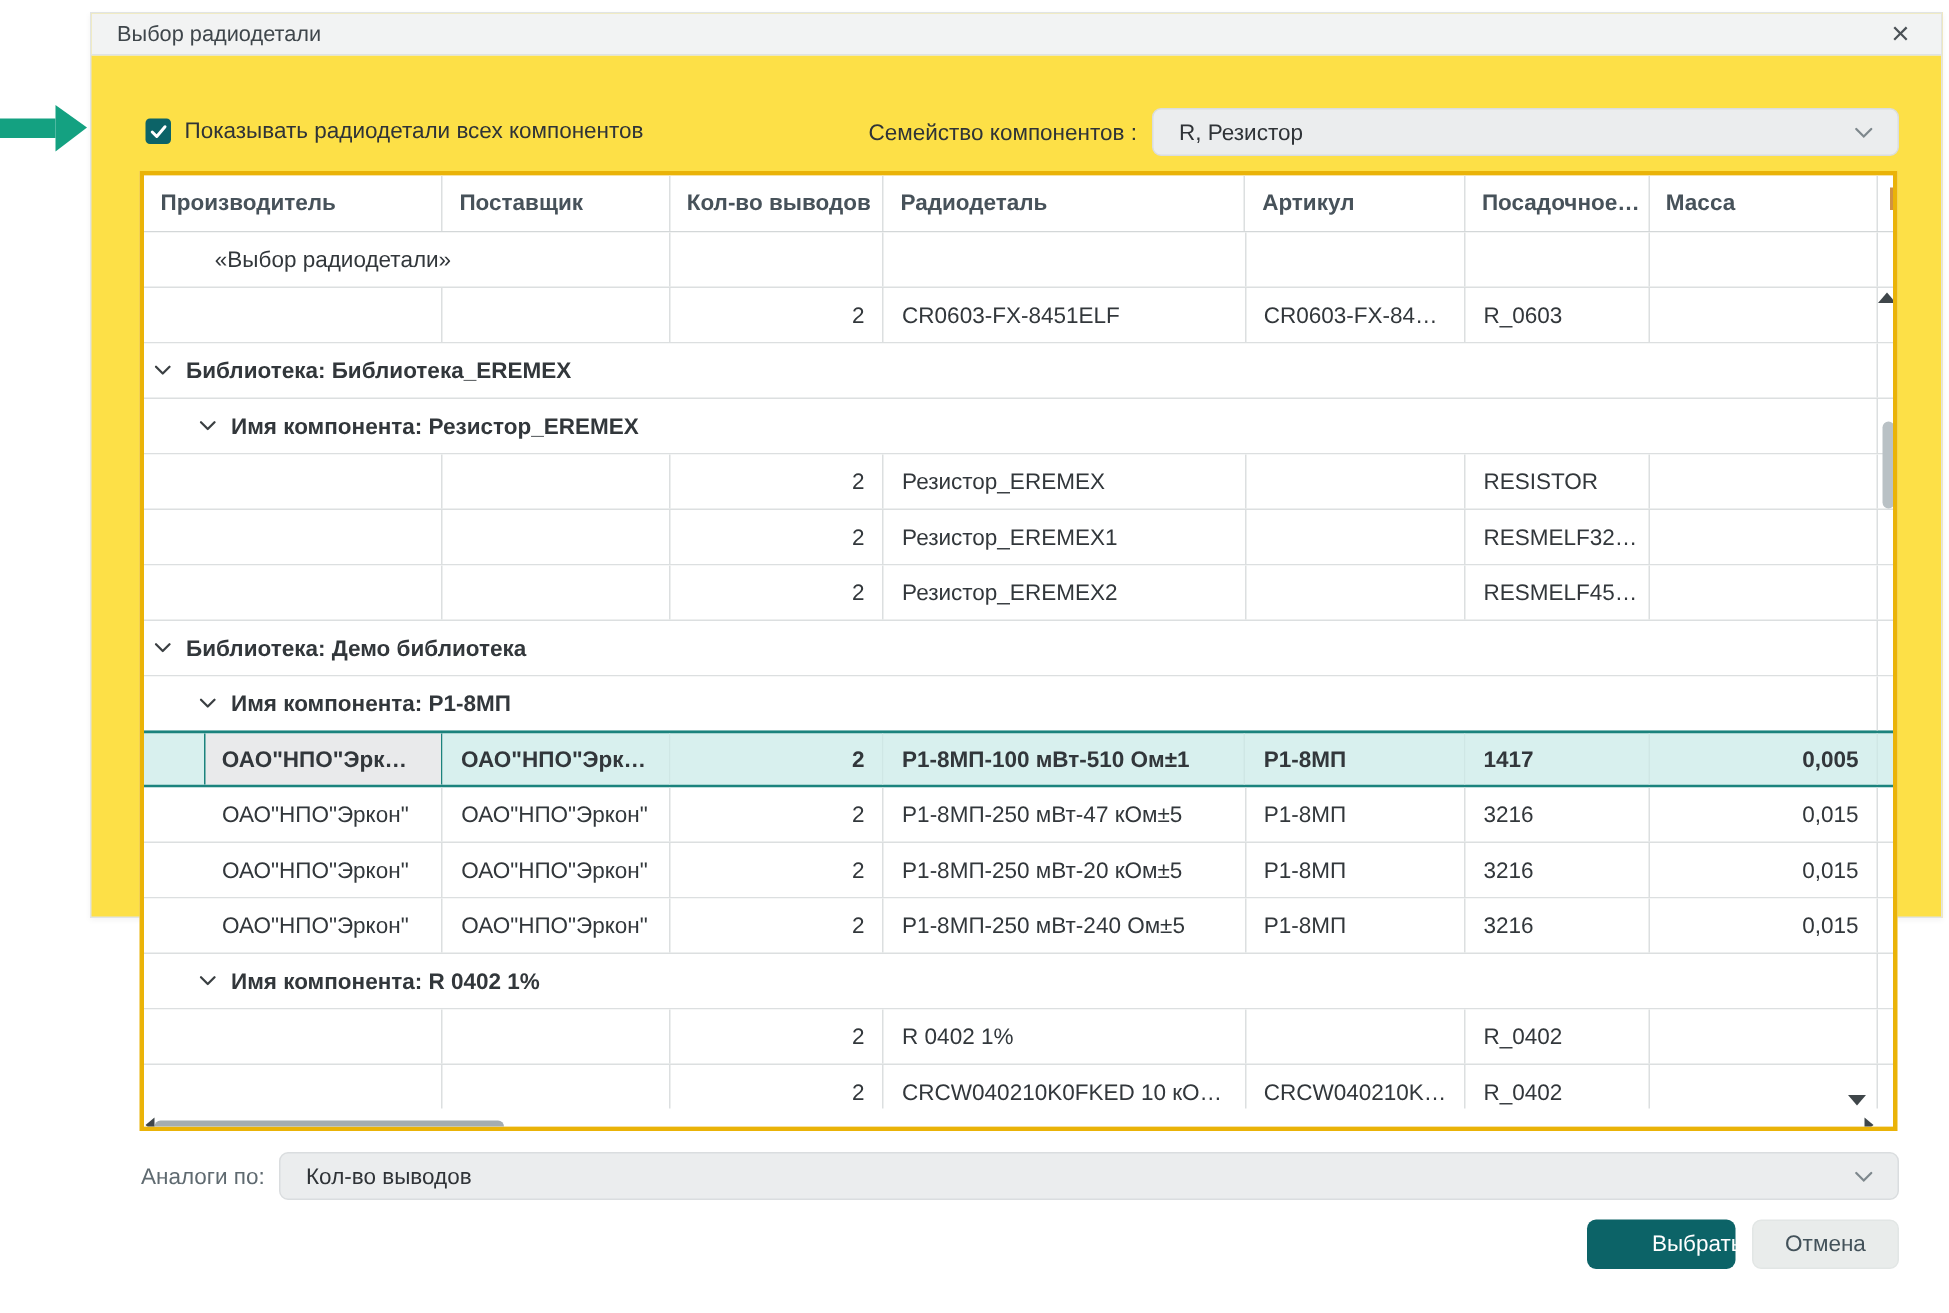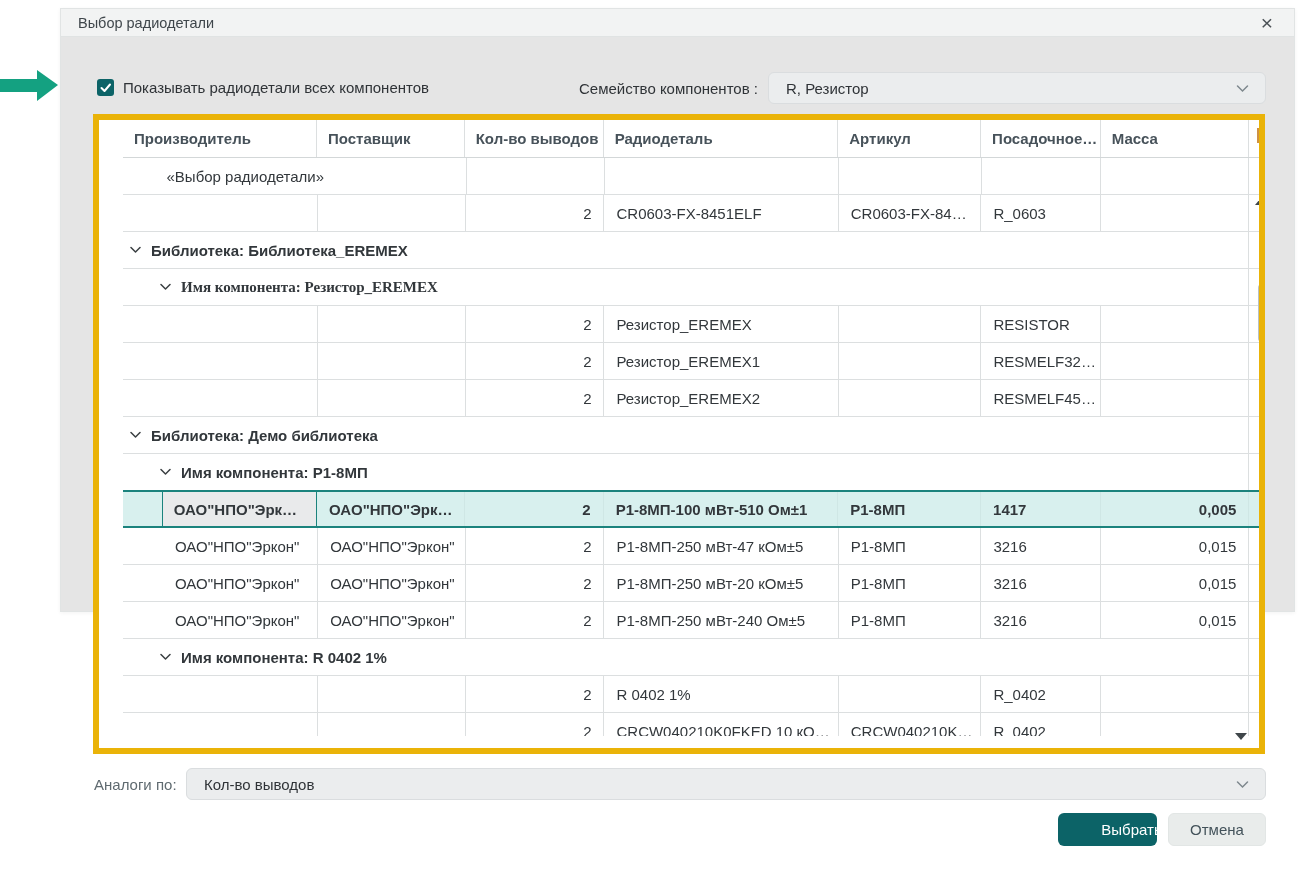--- a/index.html
+++ b/index.html
@@ -7,42 +7,42 @@
     width:1299px;height:875px;position:relative;overflow:hidden;
     background:#ffffff;font-family:"Liberation Sans",sans-serif;
     -webkit-font-smoothing:antialiased;
   }
   
   .annot-arrow{position:absolute;left:0;top:70px;width:58px;height:31px;}
   .annot-arrow .tail{position:absolute;left:0;top:9px;width:37px;height:13px;background:#14a181;}
   .annot-arrow .head{position:absolute;left:37px;top:0;width:0;height:0;
     border-top:15px solid transparent;border-bottom:16px solid transparent;border-left:21px solid #14a181;}
   
-  .dialog{position:absolute;left:60px;top:8px;width:1235px;height:604px;background:#e5e5e5;
+  .dialog{position:absolute;left:60px;top:8px;width:1235px;height:604px;background:#fde047;
     border:1px solid #e1e4e4;box-shadow:0 1px 4px rgba(0,0,0,.05);box-sizing:border-box;}
   .titlebar{height:28px;background:#f2f3f3;border-bottom:1px solid #e0e3e3;
     display:flex;align-items:center;padding:0 17px;box-sizing:border-box;}
   .titlebar .title{font-size:14.5px;color:#3f464b;}
   .close-btn{margin-left:auto;font-size:21px;color:#4b5156;line-height:20px;width:20px;text-align:center;cursor:default;}
   
   .checkbox{position:absolute;left:36px;top:70px;width:17px;height:17px;background:#0c6367;border-radius:3px;}
   .checkbox svg{position:absolute;left:2px;top:2px;}
   .cb-label{position:absolute;left:62px;top:70px;height:17px;line-height:17px;font-size:15px;color:#2f3337;}
   .family-label{position:absolute;left:440px;top:71px;width:257px;height:17px;line-height:17px;
     font-size:15px;color:#2f3337;text-align:right;}
   .select{position:absolute;background:#ebedee;border:1px solid #dadddf;border-radius:6px;
     display:flex;align-items:center;box-sizing:border-box;font-size:15px;color:#2f3337;}
   .select .val{padding-left:17px;white-space:nowrap;overflow:hidden;}
   .select .chev{margin-left:auto;margin-right:16px;display:flex;}
   .select.family{left:707px;top:63px;width:498px;height:32px;}
   .select.analogs{left:125px;top:759px;width:1080px;height:32px;}
   .analogs-label{position:absolute;left:33px;top:767px;height:17px;line-height:17px;font-size:15px;color:#5f6a70;}
   
   .table{position:absolute;left:32px;top:105px;width:1172px;height:640px;
-    border:6px solid #eab308;box-sizing:border-box;overflow:hidden;background:#fff;padding-left:24px;}
+    border:3px solid #eab308;box-sizing:border-box;overflow:hidden;background:#fff;}
   .hrow{display:flex;height:38px;border-bottom:1px solid #d3d7d8;box-sizing:border-box;background:#fff;}
   .hcell{font-weight:700;color:#47525a;font-size:15px;display:flex;align-items:center;
     padding:0 11px;border-right:1px solid #dcdfe0;box-sizing:border-box;white-space:nowrap;overflow:hidden;}
   .hcell.sliver{padding:0;position:relative;border-right:none;}
   .orange-frag{position:absolute;left:8px;top:8px;width:3px;height:15px;background:#cf9243;}
   .row{display:flex;height:37px;border-bottom:1px solid #dcdfe0;box-sizing:border-box;background:#fff;}
   .cell{display:flex;align-items:center;padding:0 12px;border-right:1px solid #dcdfe0;
     box-sizing:border-box;font-size:15px;color:#32373b;white-space:nowrap;overflow:hidden;}
   .cell.right{justify-content:flex-end;}
   .cell.c0{padding-left:52px;}
@@ -139,21 +139,21 @@
         <div class="row">
           <div class="grp-cell lvl1" style="width: 1160px;">
             <svg width="11" height="8" viewBox="0 0 11 8">
               <path d="M1 1.5 L5.5 6 L10 1.5" stroke="#3b4043" stroke-width="1.5" fill="none" stroke-linecap="round" stroke-linejoin="round"></path>
             </svg>
             <span>Библиотека: Библиотека_EREMEX</span>
           </div>
           <div class="cell sliver" style="width: 10px;"></div>
         </div>
         <div class="row">
-          <div class="grp-cell lvl2" style="width: 1160px; font-family: Liberation Serif, serif;">
+          <div class="grp-cell lvl2" style="width: 1160px;">
             <svg width="11" height="8" viewBox="0 0 11 8">
               <path d="M1 1.5 L5.5 6 L10 1.5" stroke="#3b4043" stroke-width="1.5" fill="none" stroke-linecap="round" stroke-linejoin="round"></path>
             </svg>
             <span>Имя компонента: Резистор_EREMEX</span>
           </div>
           <div class="cell sliver" style="width: 10px;"></div>
         </div>
         <div class="row">
           <div class="cell c0 " style="width: 200px;"></div>
           <div class="cell " style="width: 152px;"></div>

